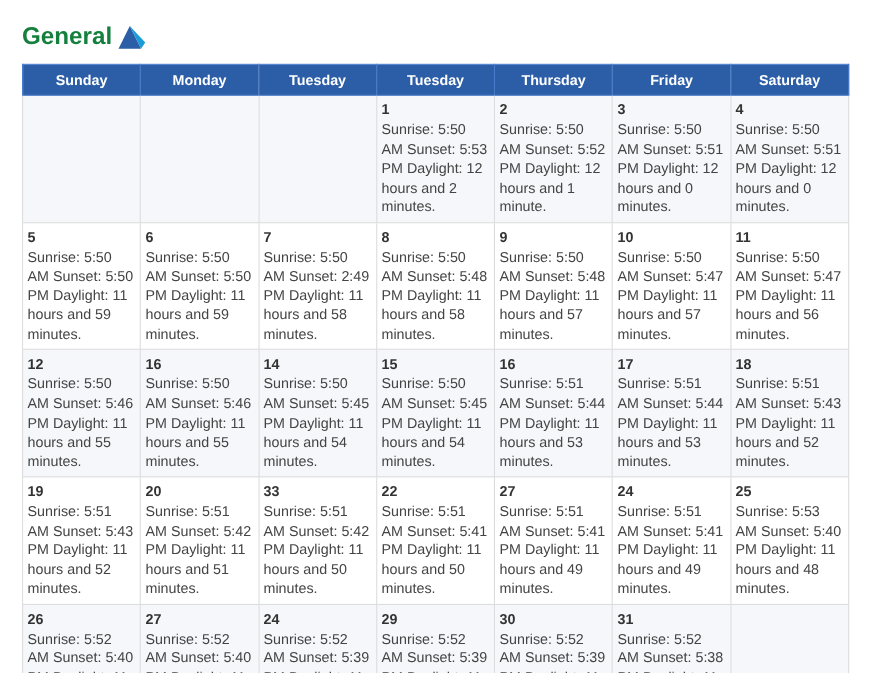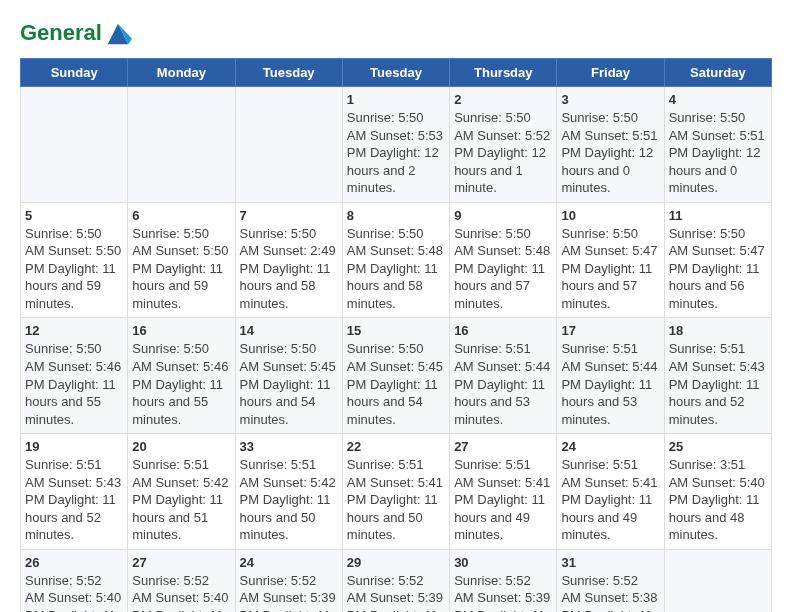--- a/index.html
+++ b/index.html
@@ -297,21 +297,21 @@
         </td>
         <td>
           <span class="day-num">24</span>
           <div class="cell-content">Sunrise: 5:51 AM
 Sunset: 5:41 PM
 Daylight: 11 hours
 and 49 minutes.</div>
         </td>
         <td>
           <span class="day-num">25</span>
-          <div class="cell-content">Sunrise: 3:51 AM
+          <div class="cell-content">Sunrise: 5:53 AM
 Sunset: 5:40 PM
 Daylight: 11 hours
 and 48 minutes.</div>
         </td>
       </tr>
       <tr>
         <td>
           <span class="day-num">26</span>
           <div class="cell-content">Sunrise: 5:52 AM
 Sunset: 5:40 PM

